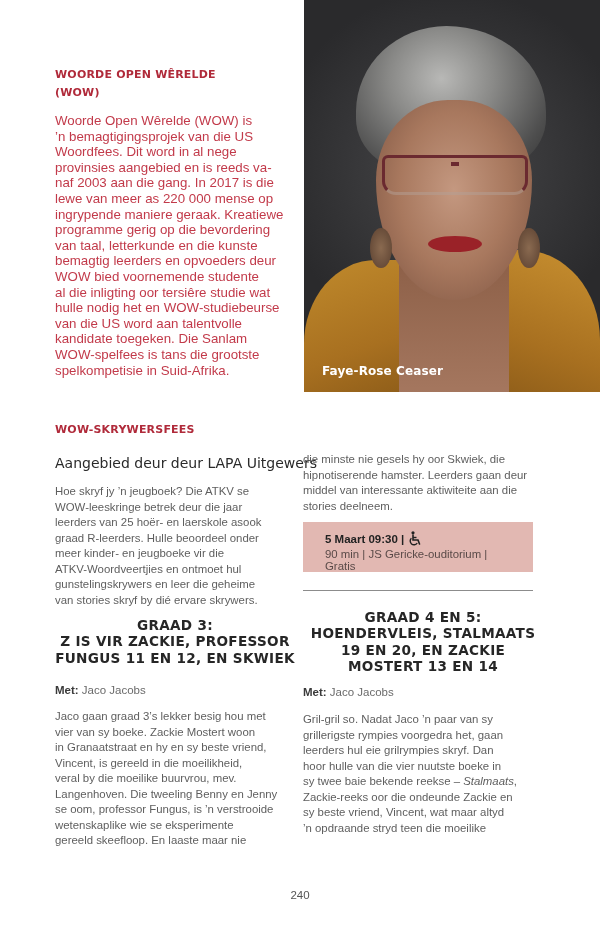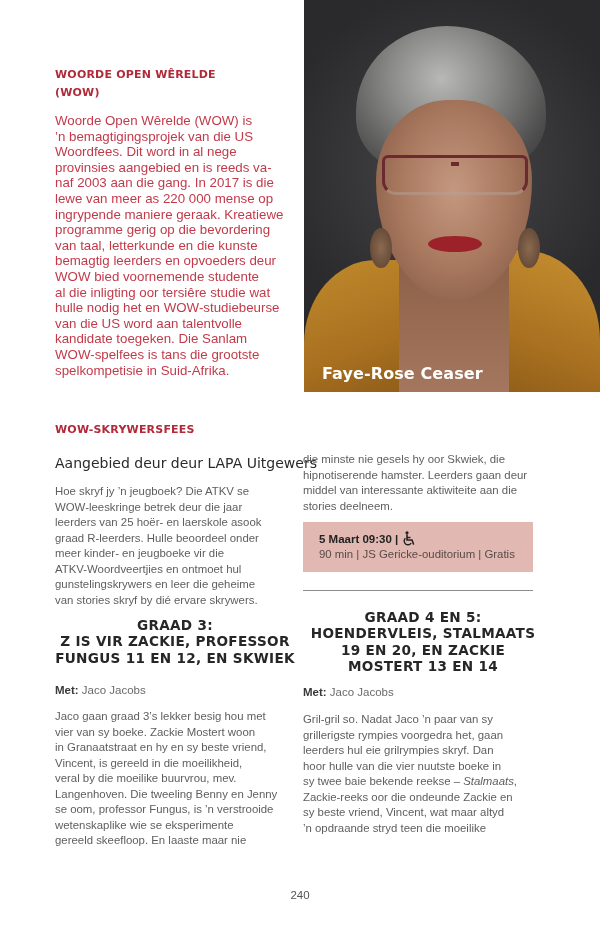--- a/index.html
+++ b/index.html
@@ -53,21 +53,21 @@
     background: linear-gradient(160deg, #c08a2c 0%, #a87020 60%, #8a5a18 100%);
     border-radius: 60% 20% 0 0;
   }
   .photo .scarf-r {
     position: absolute; right: 0; top: 250px; width: 130px; height: 150px;
     background: linear-gradient(200deg, #c89030 0%, #a87020 60%, #8a5a18 100%);
     border-radius: 20% 60% 0 0;
   }
   .photo .caption {
     position: absolute; left: 18px; top: 364px;
-    color: #ffffff; font-weight: bold; font-size: 16px;
+    color: #ffffff; font-weight: bold; font-size: 12px;
     font-family: "DejaVu Sans", sans-serif; letter-spacing: 0.1px;
   }
 
   
   .red { color: #b02a3a; }
   .h-red {
     font-family: "DejaVu Sans", sans-serif; font-weight: bold;
     font-size: 11px; line-height: 18px; letter-spacing: 0.2px;
   }
   .intro-title { left: 55px; top: 66px; width: 240px; }
@@ -94,21 +94,21 @@
   .g3-title { left: 55px; top: 617px; width: 240px; }
   .met { font-size: 11.5px; color: #6a6a6a; }
   .met b { color: #3a3a3a; }
   .g3-met { left: 55px; top: 684px; }
   .g3-body { left: 55px; top: 709px; width: 240px; }
 
   .col2-p1 { left: 303px; top: 452px; width: 235px; }
 
   .session-box {
     left: 303px; top: 522px; width: 230px; height: 50px;
-    background: #e2b8b2; padding: 8px 16px;
+    background: #e2b8b2; padding: 8px 22px;
   }
   .session-box .when {
     font-size: 11.5px; font-weight: bold; color: #222;
     display: flex; align-items: center; gap: 4px; height: 17px;
   }
   .session-box .details { font-size: 11.4px; color: #5a4a48; margin-top: 1px; }
 
   .divider { left: 303px; top: 590px; width: 230px; height: 1px; background: #8c8c8c; }
 
   .g45-title { left: 303px; top: 609px; width: 240px; }

